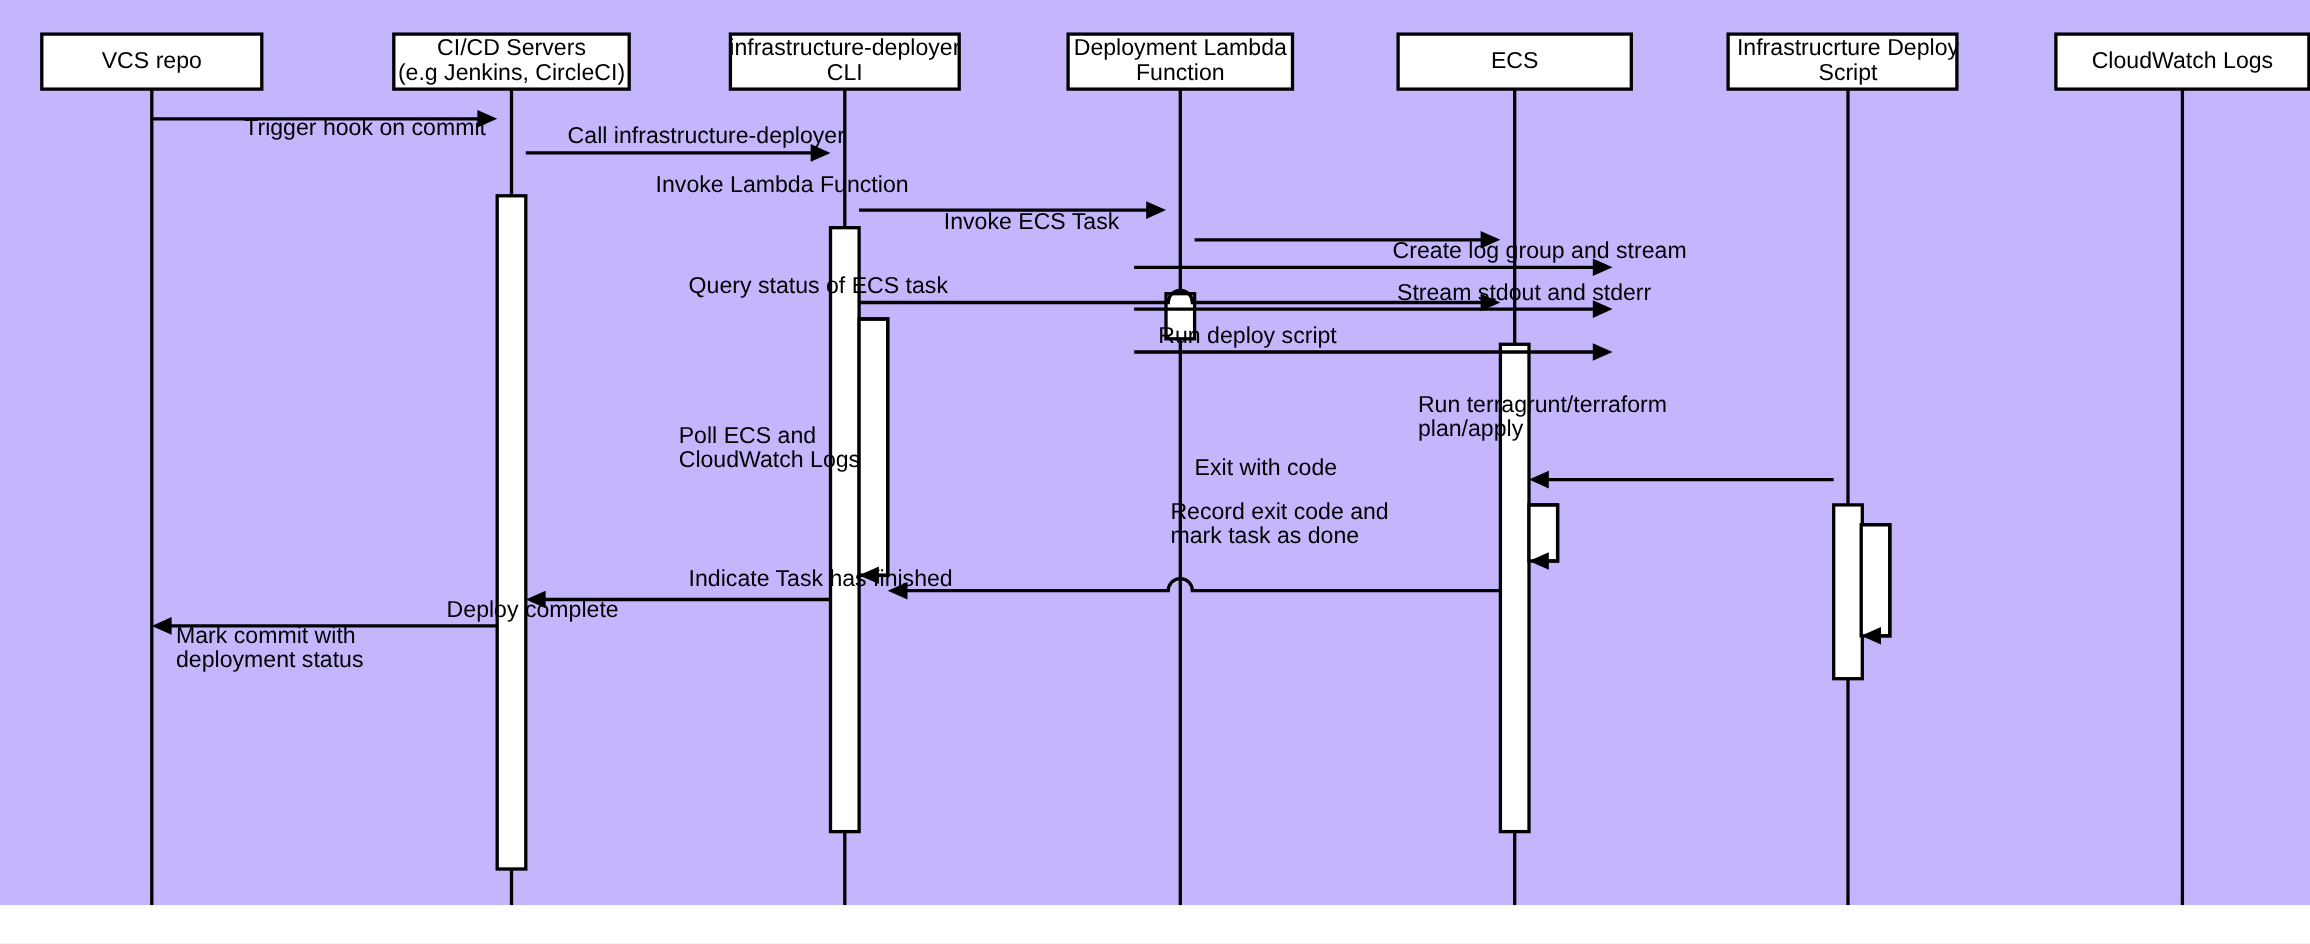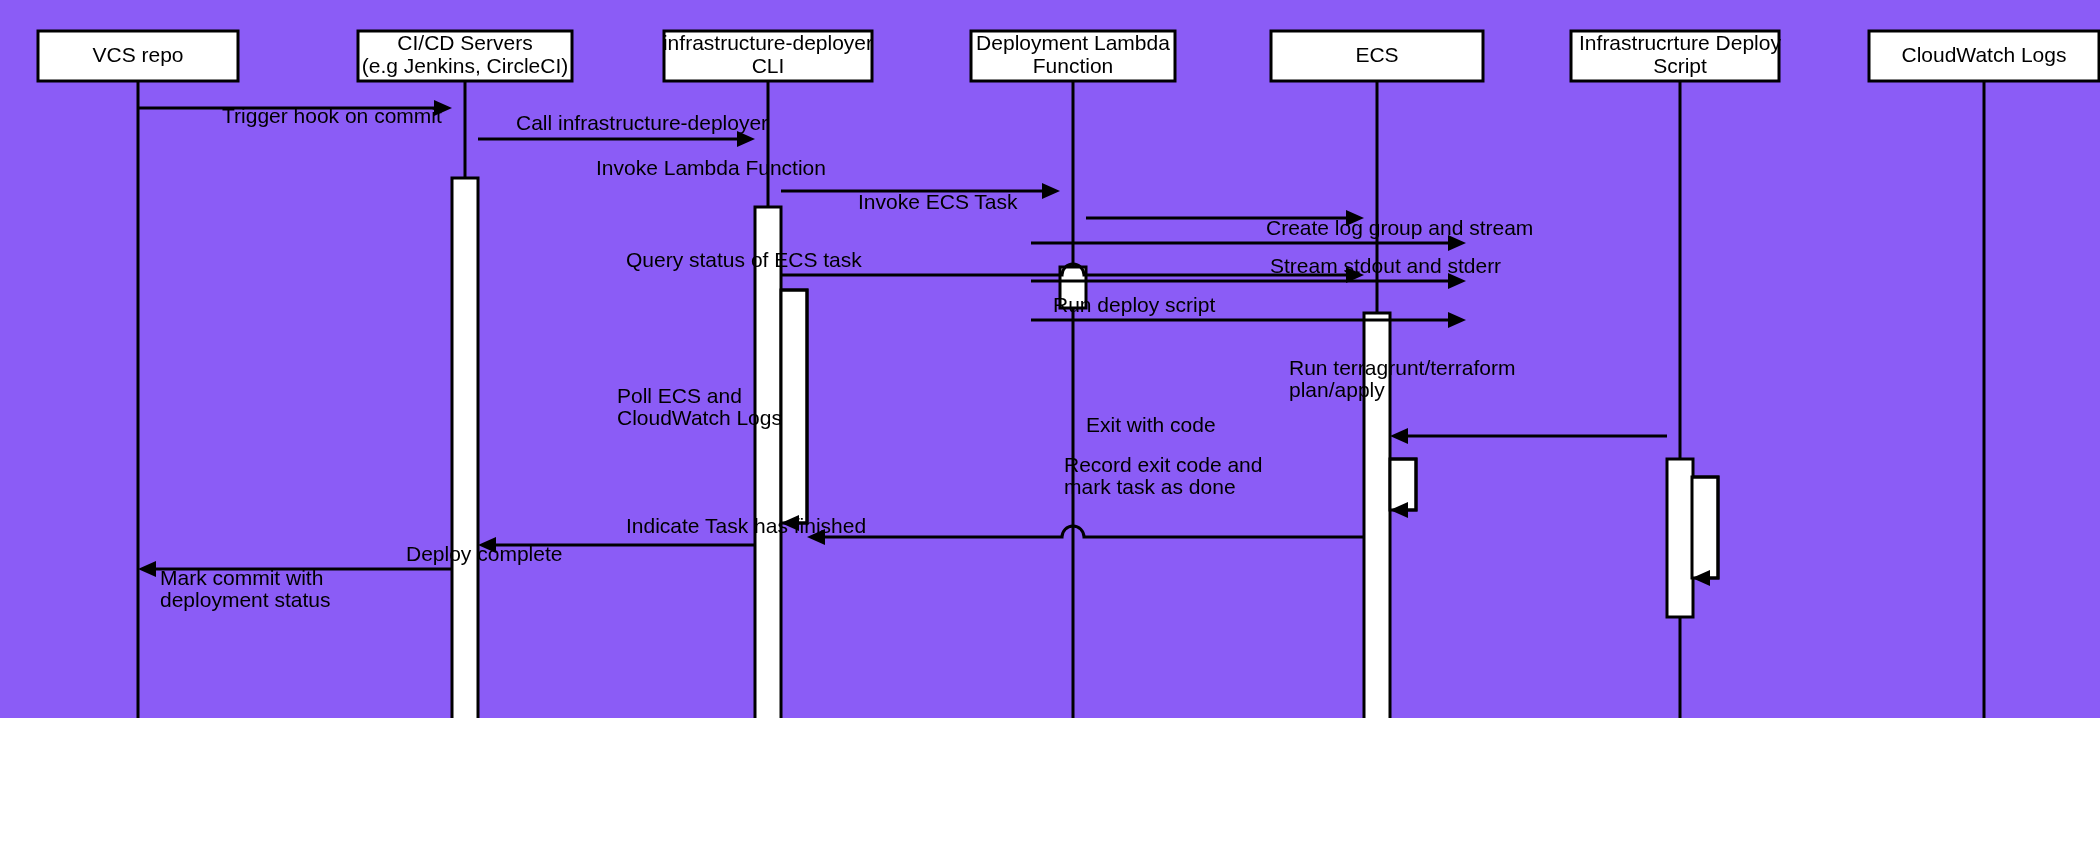--- a/index.html
+++ b/index.html
@@ -1,17 +1,17 @@
 <!DOCTYPE html>
 <html><head>
 <meta charset="utf-8">
 <style>
   html,body{margin:0;padding:0;background:#ffffff;}
   body{font-family:"Liberation Sans",sans-serif;}
-  #stage{position:relative;width:2100px;height:718px;background:#8b5cf6;overflow:hidden;}
+  #stage{position:relative;width:2100px;height:823px;background:#c4b5fd;overflow:hidden;}
   svg#diagram{position:absolute;left:0;top:0;width:2100px;height:858px;display:block;}
   .lifeline-box{fill:#ffffff;stroke:#000000;stroke-width:3;}
   .lifeline-line{stroke:#000000;stroke-width:3;fill:none;}
   .activation{fill:#ffffff;stroke:#000000;stroke-width:3;}
   .msg-line{stroke:#000000;stroke-width:3;fill:none;}
   .msg-head{fill:#000000;stroke:none;}
   .box-label{font-family:"Liberation Sans",sans-serif;font-size:21px;fill:#000000;text-anchor:middle;dominant-baseline:middle;}
   .msg-label{font-family:"Liberation Sans",sans-serif;font-size:21px;fill:#000000;dominant-baseline:middle;}
   .msg-label.start{text-anchor:start;}
 </style>

